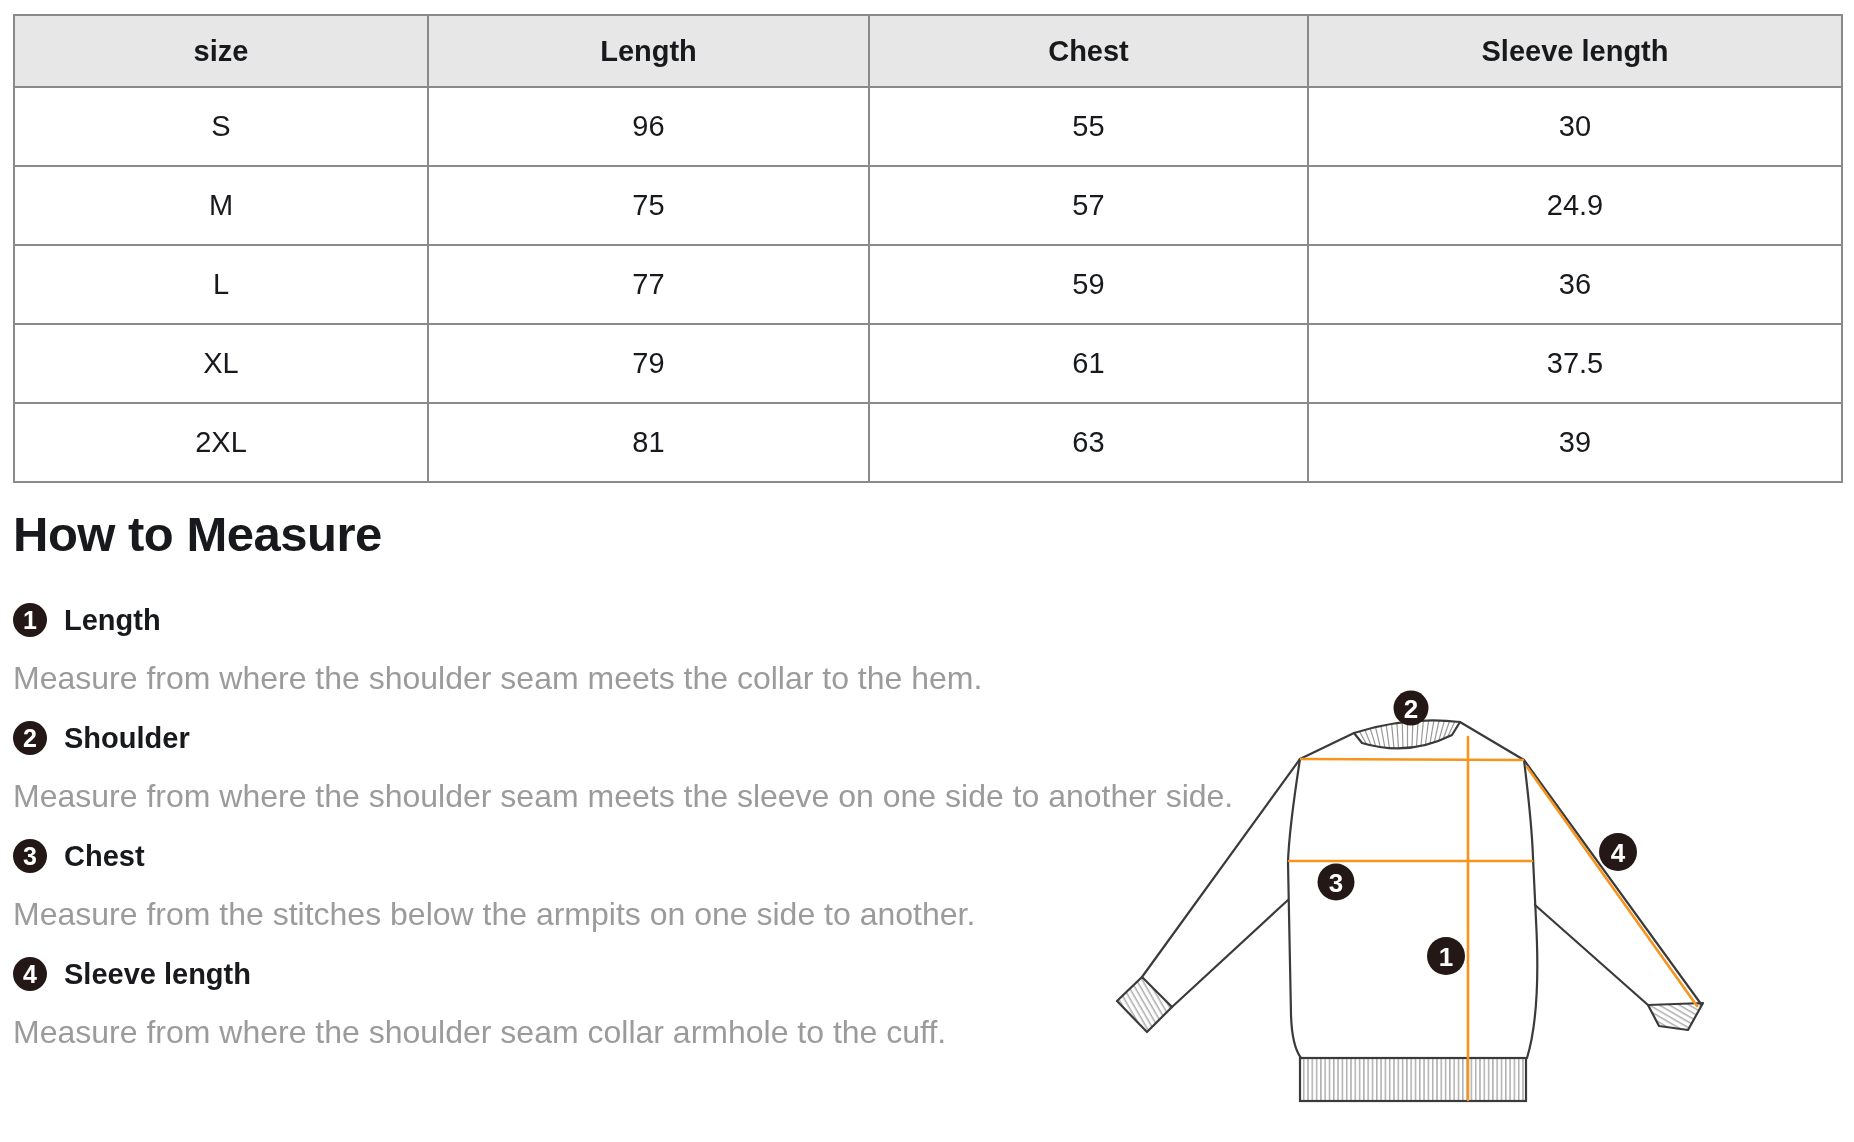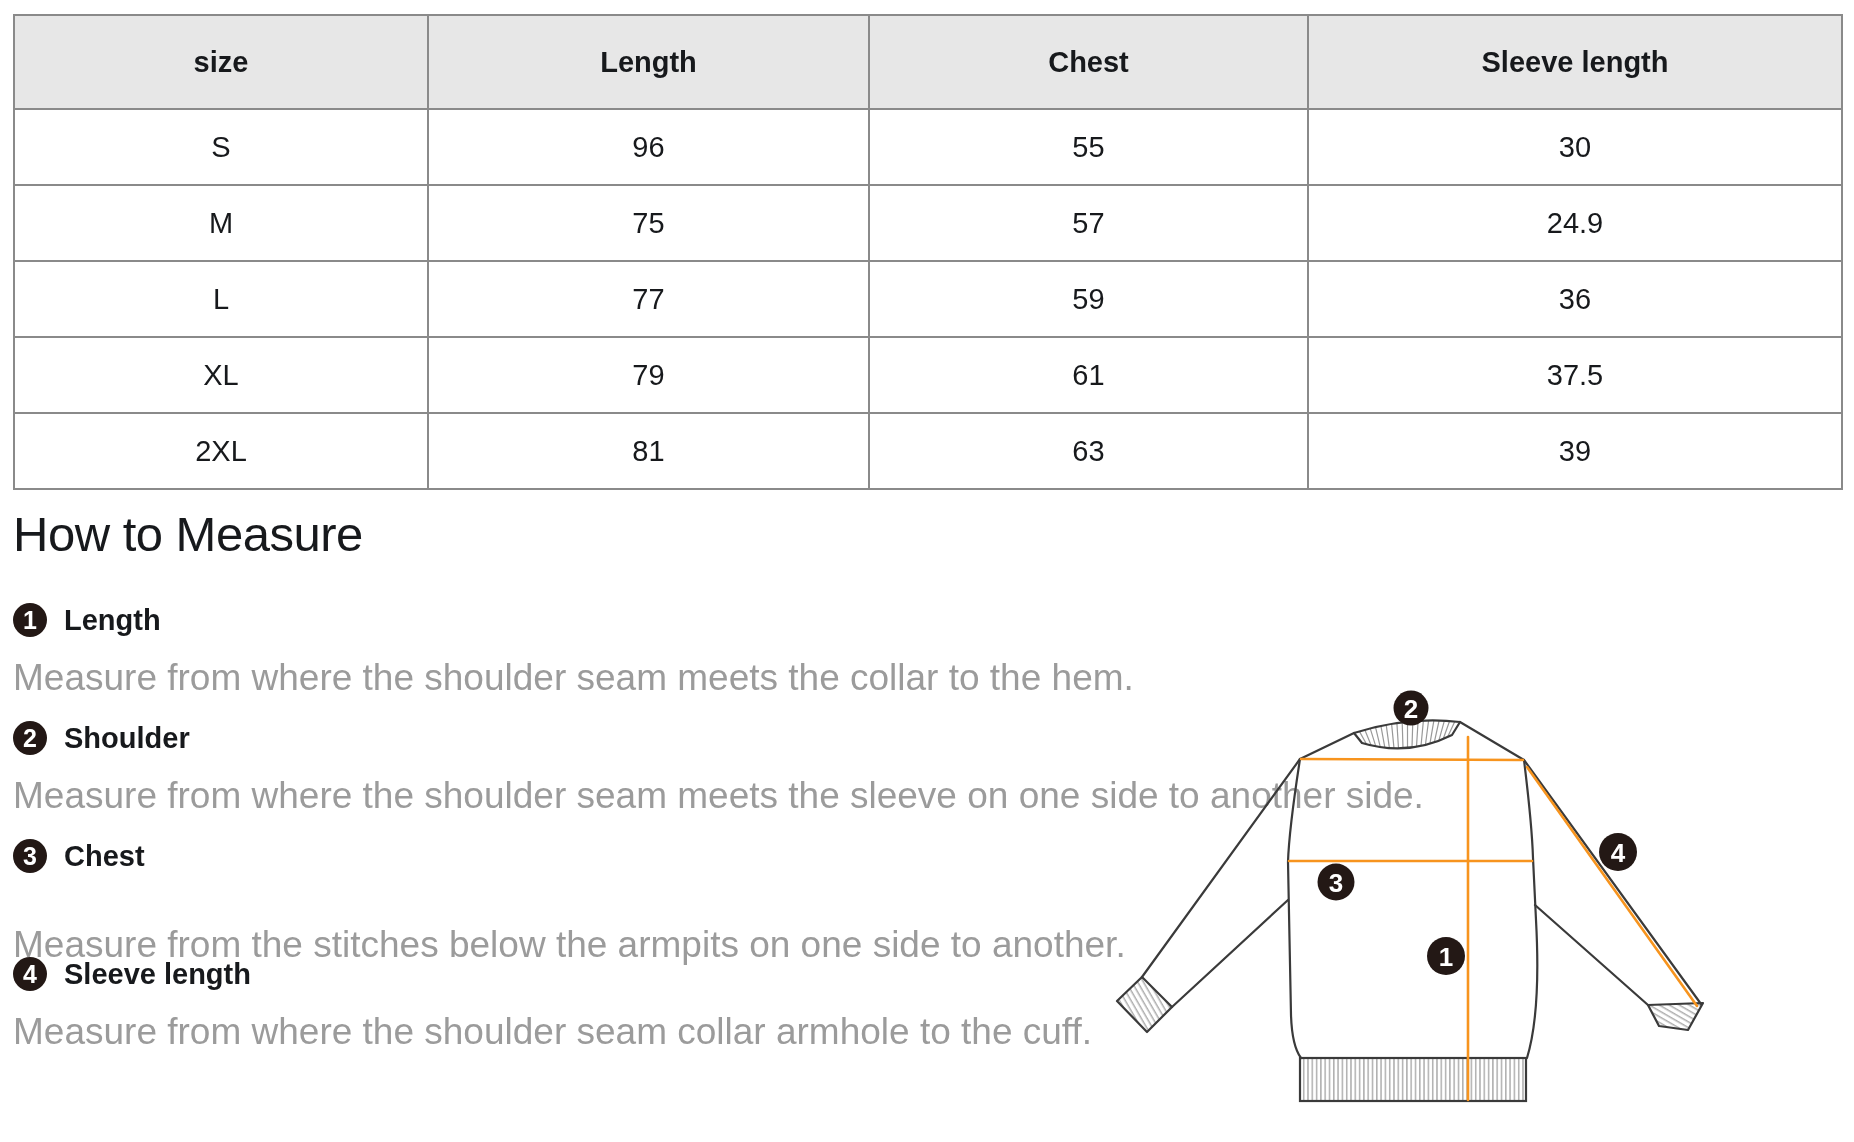--- a/index.html
+++ b/index.html
@@ -16,48 +16,48 @@
   table.size-table {
     position: absolute; left: 13px; top: 14px;
     width: 1828px; height: 469px;
     border-collapse: collapse; table-layout: fixed;
   }
   .size-table th, .size-table td {
     border: 2px solid #8a8a8a;
     text-align: center; vertical-align: middle;
     font-size: 29px; font-weight: 400; color: #17191c;
   }
-  .size-table thead tr { height: 94px; }
+  .size-table thead tr { height: 72px; }
   .size-table tbody tr { height: 76px; }
   .size-table th { background: #e7e7e7; font-weight: 700; }
 
   
   .h2m-title {
     position: absolute; left: 13px; top: 506px;
-    font-size: 49px; font-weight: 400; letter-spacing: -0.5px; color: #17191c;
+    font-size: 49px; font-weight: 700; letter-spacing: -0.5px; color: #17191c;
   }
   .measure-item {
     position: absolute; left: 13px;
     display: flex; align-items: center; gap: 17px; height: 34px;
   }
   .num-badge {
     width: 34px; height: 34px; border-radius: 50%;
     background: #231815; color: #ffffff;
     font-size: 25px; font-weight: 700;
     display: flex; align-items: center; justify-content: center;
     flex: 0 0 34px;
   }
   .measure-label { font-size: 29px; font-weight: 700; color: #17191c; }
   .measure-desc {
     position: absolute; left: 13px; height: 34px; line-height: 34px;
-    font-size: 37px; font-weight: 400; color: #9b9b9b; white-space: nowrap;
+    font-size: 32px; font-weight: 400; color: #9b9b9b; white-space: nowrap;
   }
   .i1 { top: 603px; } .d1 { top: 661px; }
   .i2 { top: 721px; } .d2 { top: 779px; }
-  .i3 { top: 839px; } .d3 { top: 897px; margin-top: 31px; }
+  .i3 { top: 839px; } .d3 { top: 897px; }
   .i4 { top: 957px; } .d4 { top: 1015px; }
 
   
   .sweater-svg { position: absolute; left: 1100px; top: 670px; width: 620px; height: 445px; }
   .sweater-svg text { font-family: "Liberation Sans", "DejaVu Sans", sans-serif; font-weight: 700; }
 </style>
 </head>
 <body>
 
 <div class="page">

